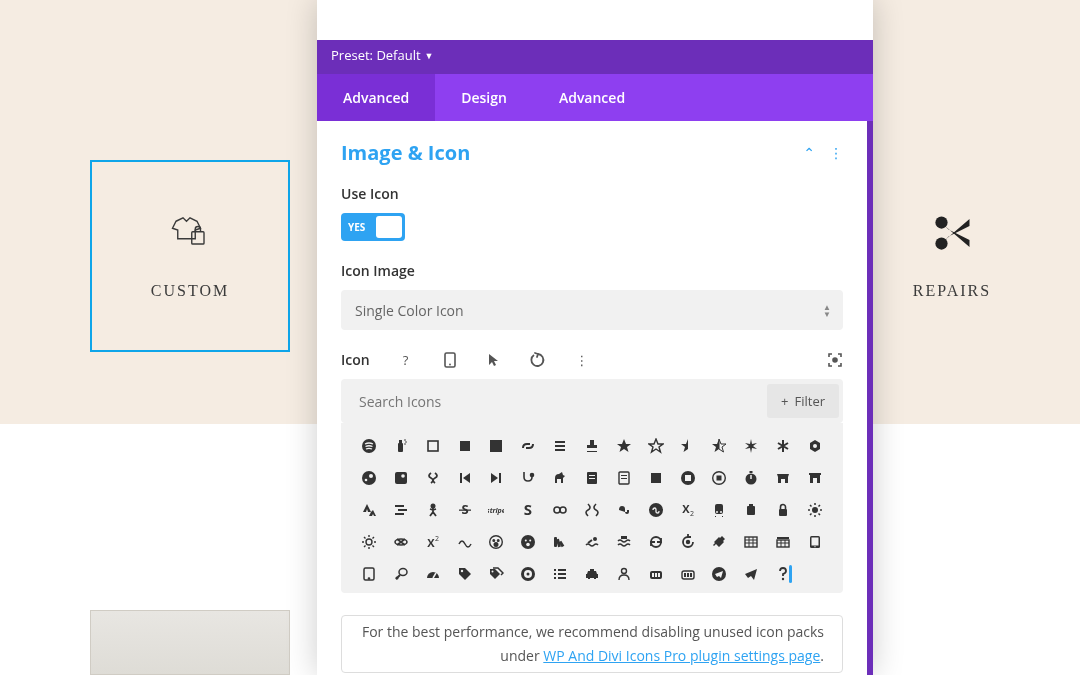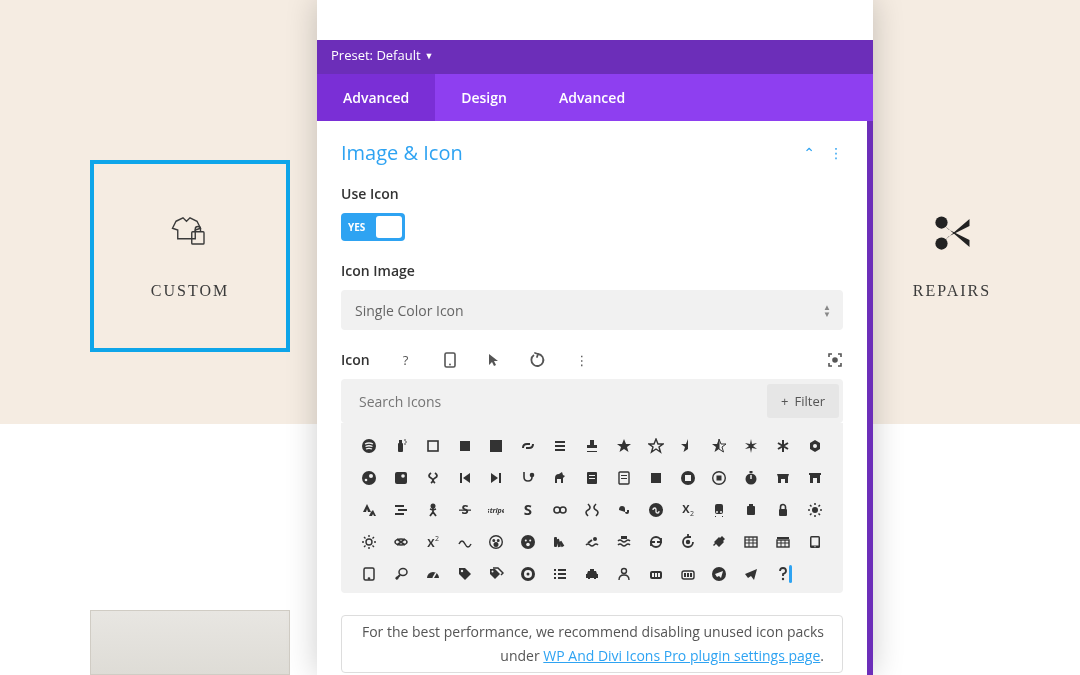--- a/index.html
+++ b/index.html
@@ -9,21 +9,21 @@
   overflow: hidden;
   background: #f5ece2;
   position: relative;
 }
 .bg-split { position:absolute; top:424px; left:0; right:0; bottom:0; background:#fff; }
 .card {
   position: absolute;
   top: 160px;
   width: 200px;
   height: 192px;
-  border: 4px solid #0ea5e9;
+  border: 2px solid #0ea5e9;
   background: transparent;
   display: flex;
   flex-direction: column;
   align-items: center;
   justify-content: center;
   gap: 28px;
 }
 .card.left { left: 90px; }
 .card.right { left: 852px; border: none; }
 .card .icon { width: 42px; height: 42px; display:flex; align-items:center; justify-content:center; color:#3a3a3a; }
@@ -71,21 +71,21 @@
   overflow: hidden;
   position: relative;
   border-right: 6px solid #6c2eb9;
   padding-bottom: 4px;
 }
 .content-area .scroll { padding: 18px 24px 0; }
 .section-hdr {
   display: flex; align-items: center; justify-content: space-between;
   margin-bottom: 18px;
 }
-.section-hdr h2 { color: #2ea3f2; font-weight: 400; font-size: 20px; }
+.section-hdr h2 { color: #2ea3f2; font-weight: 700; font-size: 20px; }
 .section-hdr .controls { display:flex; gap:14px; color:#2ea3f2; font-size:14px; }
 .field-label { font-size: 14px; color: #333; font-weight: 600; margin-bottom: 10px; display:block; }
 .sub-label { font-size: 14px; color: #333; font-weight: 600; margin: 20px 0 10px; display:block; }
 .toggle {
   display: inline-flex; align-items: center;
   background: #2ea3f2; border-radius: 4px;
   width: 64px; height: 28px; position: relative; cursor:pointer;
 }
 .toggle .txt { color:#fff; font-size: 10px; font-weight:700; margin-left:7px; }
 .toggle .knob { position:absolute; right:3px; top:3px; width:26px; height:22px; background:#fff; border-radius:3px; }

